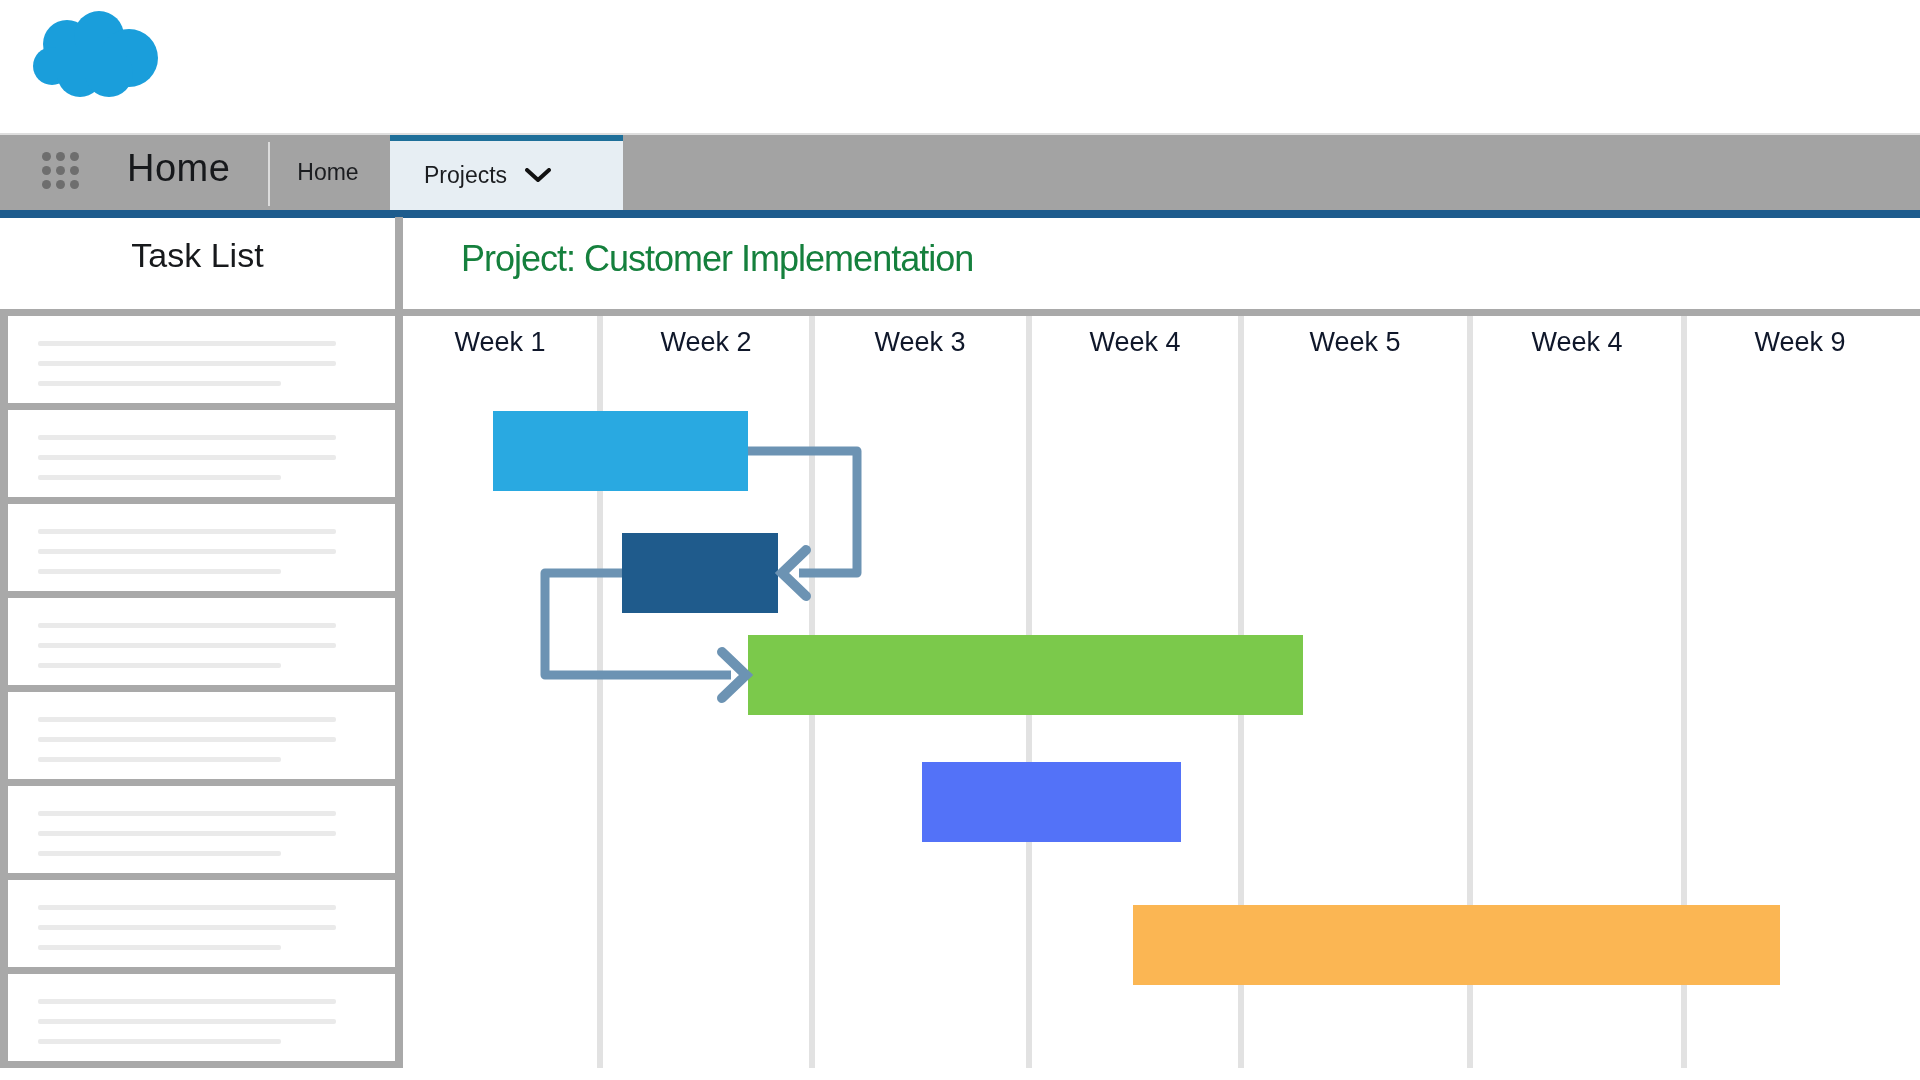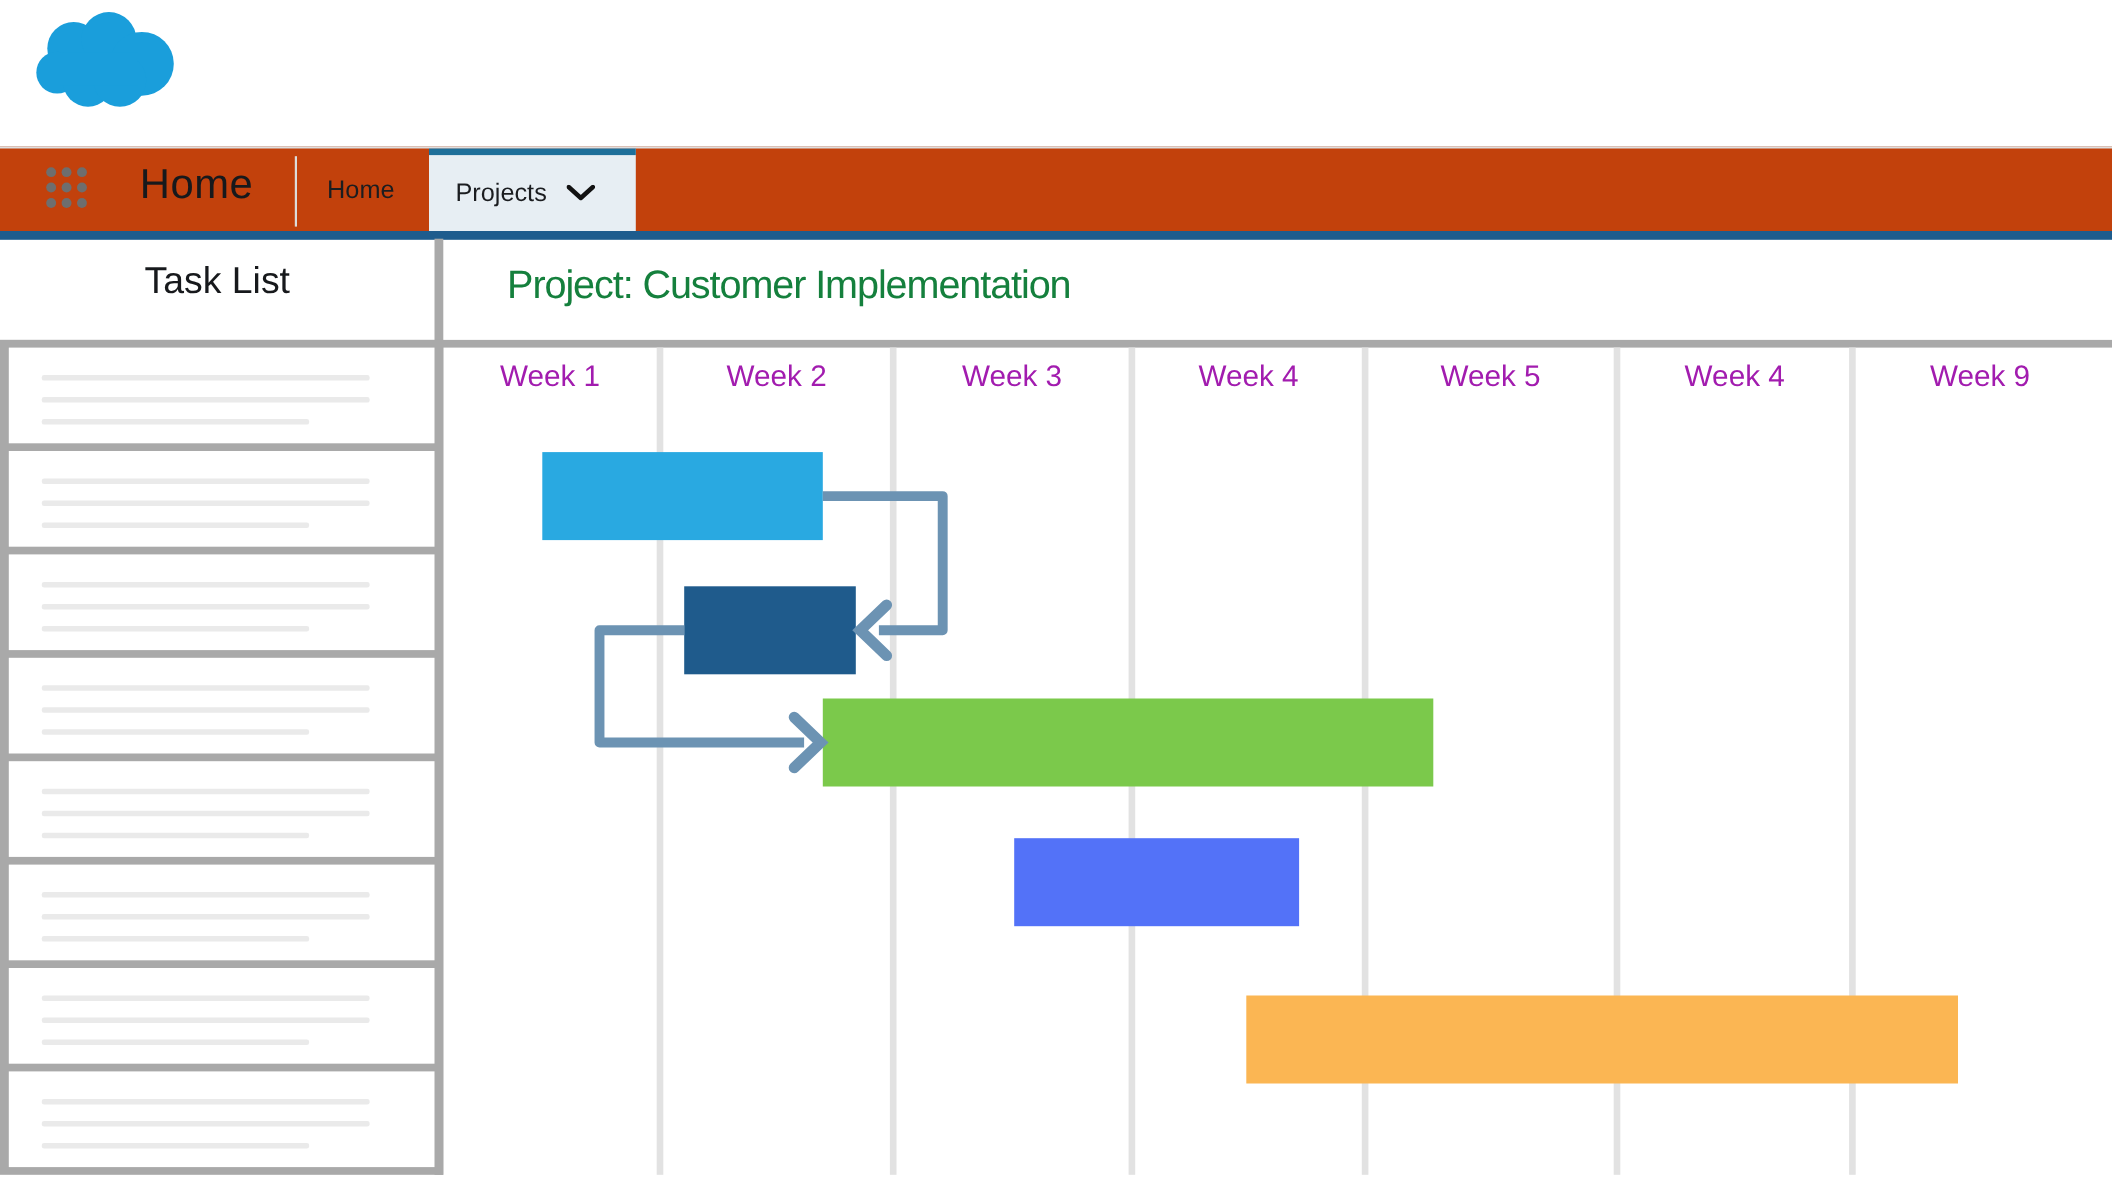--- a/index.html
+++ b/index.html
@@ -3,28 +3,28 @@
 <meta charset="utf-8">
 <style>
   html,body{margin:0;padding:0;background:#fff;}
   body{width:1920px;height:1080px;overflow:hidden;font-family:"Liberation Sans", sans-serif;}
   #screen{position:relative;width:1920px;height:1080px;background:#fff;overflow:hidden;}
 
   
   .logo-svg{position:absolute;left:25px;top:8px;}
 
   
-  .navbar{position:absolute;left:0;top:133px;width:1920px;height:77px;background:#c2410c;border-top:2px solid #dedede;box-sizing:border-box;}
+  .navbar{position:absolute;left:0;top:133px;width:1920px;height:77px;background:#a3a3a3;border-top:2px solid #dedede;box-sizing:border-box;}
   .waffle{position:absolute;left:42px;top:17px;display:grid;grid-template-columns:repeat(3,9px);grid-auto-rows:9px;gap:5px;cursor:pointer;}
   .waffle i{width:9px;height:9px;border-radius:50%;background:#6e6e6e;}
   .app-title{position:absolute;left:127px;top:12px;font-size:38px;color:#17191c;letter-spacing:0.5px;}
   .nav-divider{position:absolute;left:268px;top:7px;width:2px;height:64px;background:#dcdcdc;}
   .tab{position:absolute;top:0;height:75px;display:flex;align-items:center;justify-content:center;font-size:23px;color:#1b1d20;cursor:pointer;}
   .tab-home{left:280px;width:96px;}
-  .tab-projects{left:390px;width:188px;height:69px;background:#e7eef3;border-top:6px solid #1e6f99;box-sizing:content-box;justify-content:flex-start;padding-left:0;}
+  .tab-projects{left:390px;width:223px;height:69px;background:#e7eef3;border-top:6px solid #1e6f99;box-sizing:content-box;justify-content:flex-start;padding-left:10px;}
   .tab-projects .tab-inner{display:flex;align-items:center;gap:18px;margin-left:24px;}
   .chev{display:block;}
 
   
   .accent-bar{position:absolute;left:0;top:210px;width:1920px;height:8px;}
 
   
   .tasklist-title{position:absolute;left:0;top:236px;width:395px;text-align:center;font-size:34px;color:#17191c;}
   .project-title{position:absolute;left:461px;top:238px;font-size:36px;letter-spacing:-1px;color:#15803d;white-space:nowrap;}
 
@@ -35,21 +35,21 @@
   
   #task-rows{position:absolute;left:0;top:309px;width:403px;height:759px;background:#a9a9a9;box-sizing:border-box;padding:7px 8px;display:flex;flex-direction:column;gap:7px;}
   .task-row{flex:1;background:#fff;position:relative;cursor:pointer;}
   .skel{position:absolute;left:30px;height:5px;border-radius:2px;background:#eaeaea;}
   .skel.l1{top:25px;width:298px;}
   .skel.l2{top:45px;width:298px;}
   .skel.l3{top:65px;width:243px;}
 
   
   .gridline{position:absolute;top:316px;height:752px;width:6px;background:#e2e2e2;}
-  .week-label{position:absolute;top:327px;transform:translateX(-50%);font-size:27px;color:#a21caf;white-space:nowrap;}
+  .week-label{position:absolute;top:327px;transform:translateX(-50%);font-size:27px;color:#0f172a;white-space:nowrap;}
   .gantt-bar{position:absolute;cursor:pointer;}
   .connector-layer{position:absolute;left:0;top:0;pointer-events:none;}
 </style>
 </head>
 <body>
 
 <div id="screen">
 
   <svg class="logo-svg" width="135" height="92" viewBox="0 0 135 92">
     <g fill="#1A9EDB">

